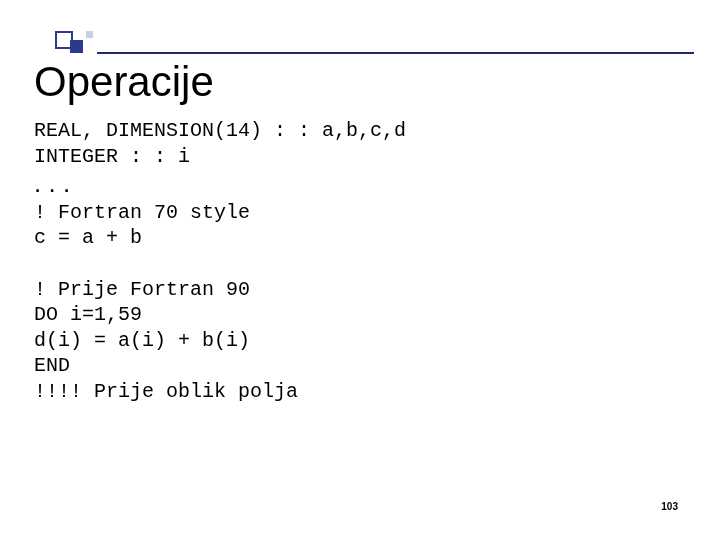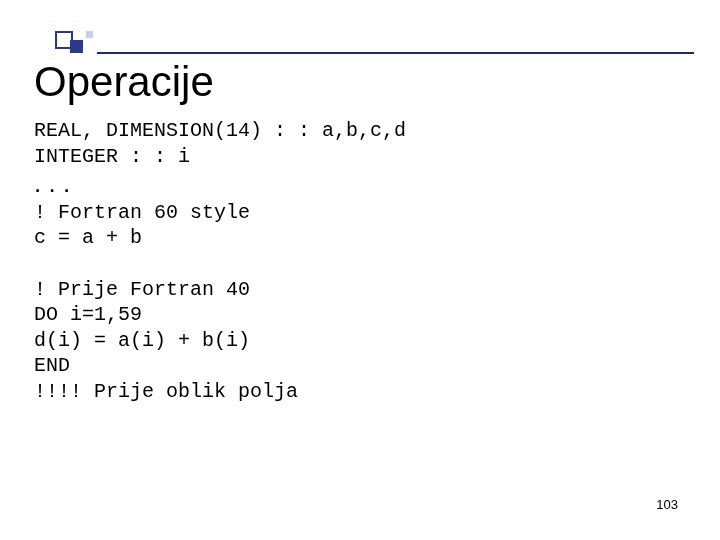--- a/index.html
+++ b/index.html
@@ -6,43 +6,43 @@
   html, body { width: 720px; height: 540px; background: #fff; font-family: Arial, Helvetica, sans-serif; color: #000; }
   .slide { position: relative; width: 720px; height: 540px; padding: 8px; }
   .decor { position: absolute; top: 16px; left: 0; width: 100%; height: 24px; }
   .sq-outline { position: absolute; top: 15px; left: 55px; width: 18px; height: 18px; border: 2px solid #2b3a8f; background: #fff; }
   .sq-solid { position: absolute; top: 24px; left: 70px; width: 13px; height: 13px; background: #2b3a8f; }
   .sq-small { position: absolute; top: 15px; left: 86px; width: 7px; height: 7px; background: #c9cfe8; }
   .hr { position: absolute; top: 36px; left: 97px; right: 26px; height: 2px; background: #1f2a66; }
   .title { position: absolute; top: 58px; left: 34px; font-size: 42px; font-weight: 400; letter-spacing: 0px; }
   .body { position: absolute; top: 118px; left: 34px; right: 40px; font-family: "Courier New", Courier, monospace; font-size: 20px; line-height: 1.28; font-weight: 500; white-space: pre; }
   .dots { font-family: Arial, Helvetica, sans-serif; font-size: 26px; line-height: 1.1; }
-  .pagenum { position: absolute; bottom: 28px; right: 42px; font-family: Arial, Helvetica, sans-serif; font-size: 13px; font-weight: 400; }
+  .pagenum { position: absolute; bottom: 28px; right: 42px; font-family: Arial, Helvetica, sans-serif; font-size: 10px; font-weight: 700; }
 </style>
 </head>
 <body>
 
 <div class="slide">
 
   <div class="decor">
     <div class="sq-outline"></div>
     <div class="sq-solid"></div>
     <div class="sq-small"></div>
     <div class="hr"></div>
   </div>
 
   <div class="title">Operacije</div>
 
   <div class="body"><span>REAL, DIMENSION(14) : : a,b,c,d</span>
 <span>INTEGER : : i</span>
 <span class="dots">. . .</span>
-<span>! Fortran 60 style</span>
+<span>! Fortran 70 style</span>
 <span>c = a + b</span>
 <span> </span>
-<span>! Prije Fortran 40</span>
+<span>! Prije Fortran 90</span>
 <span>DO i=1,59</span>
 <span>d(i) = a(i) + b(i)</span>
 <span>END</span>
 <span>!!!! Prije oblik polja</span></div>
 
   <div class="pagenum">103</div>
 
 </div>
 
 </body></html>

